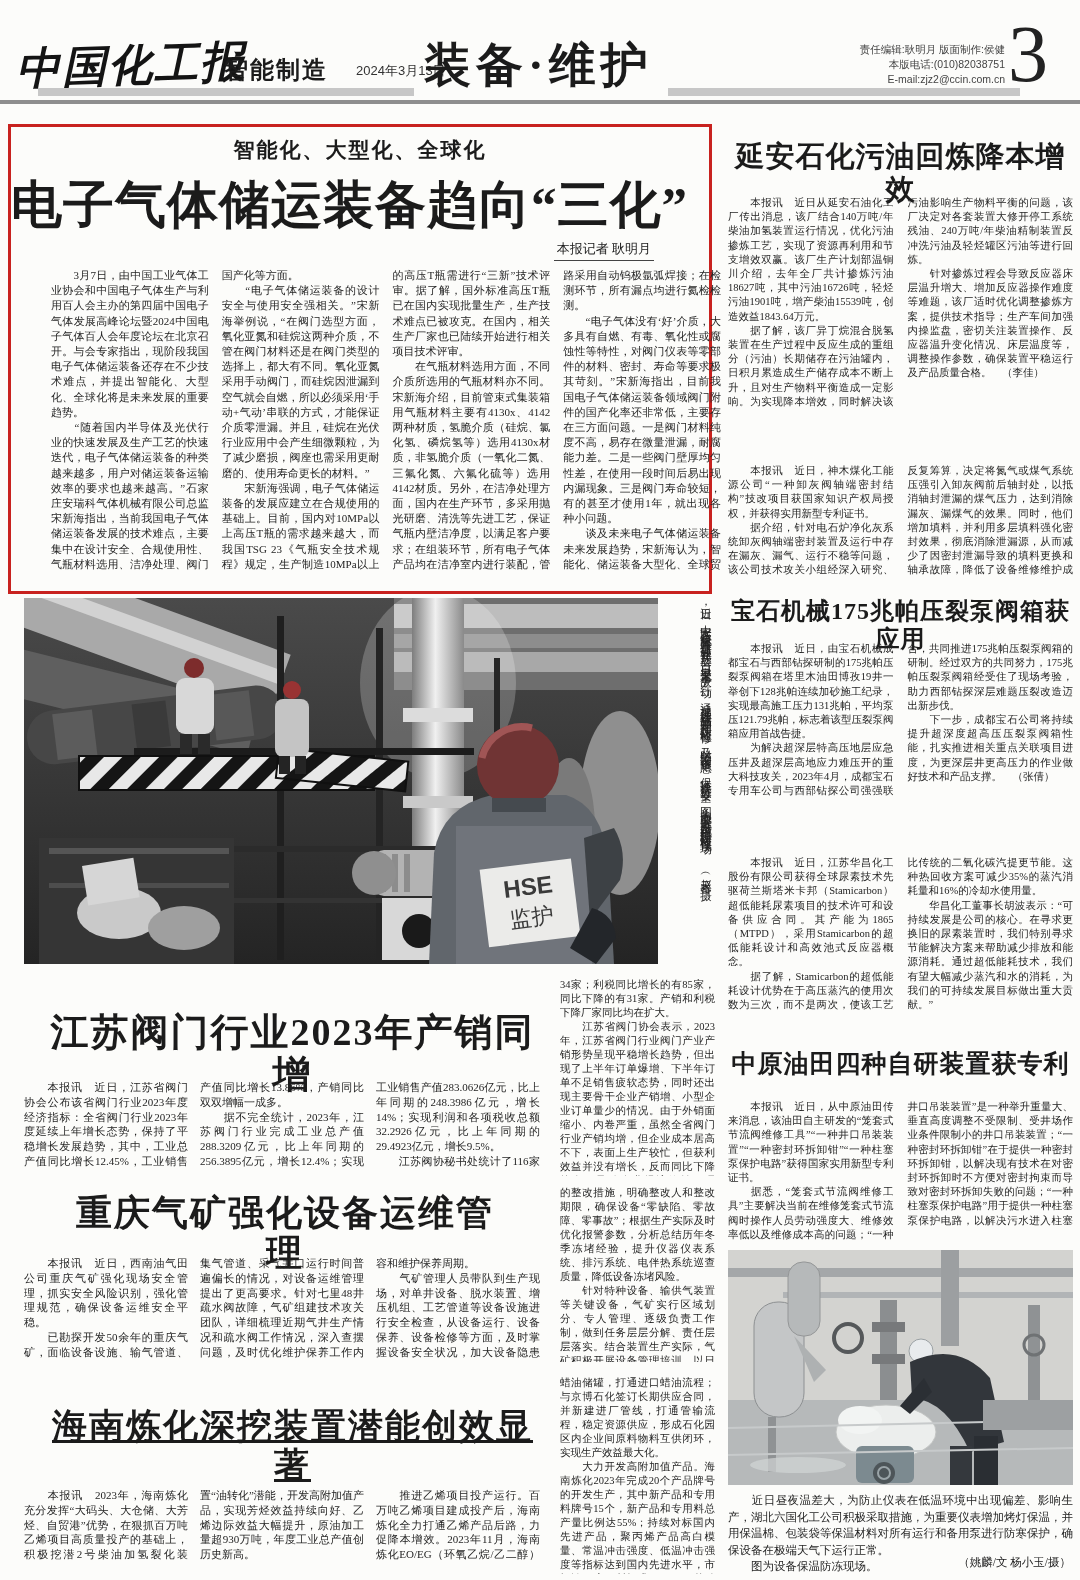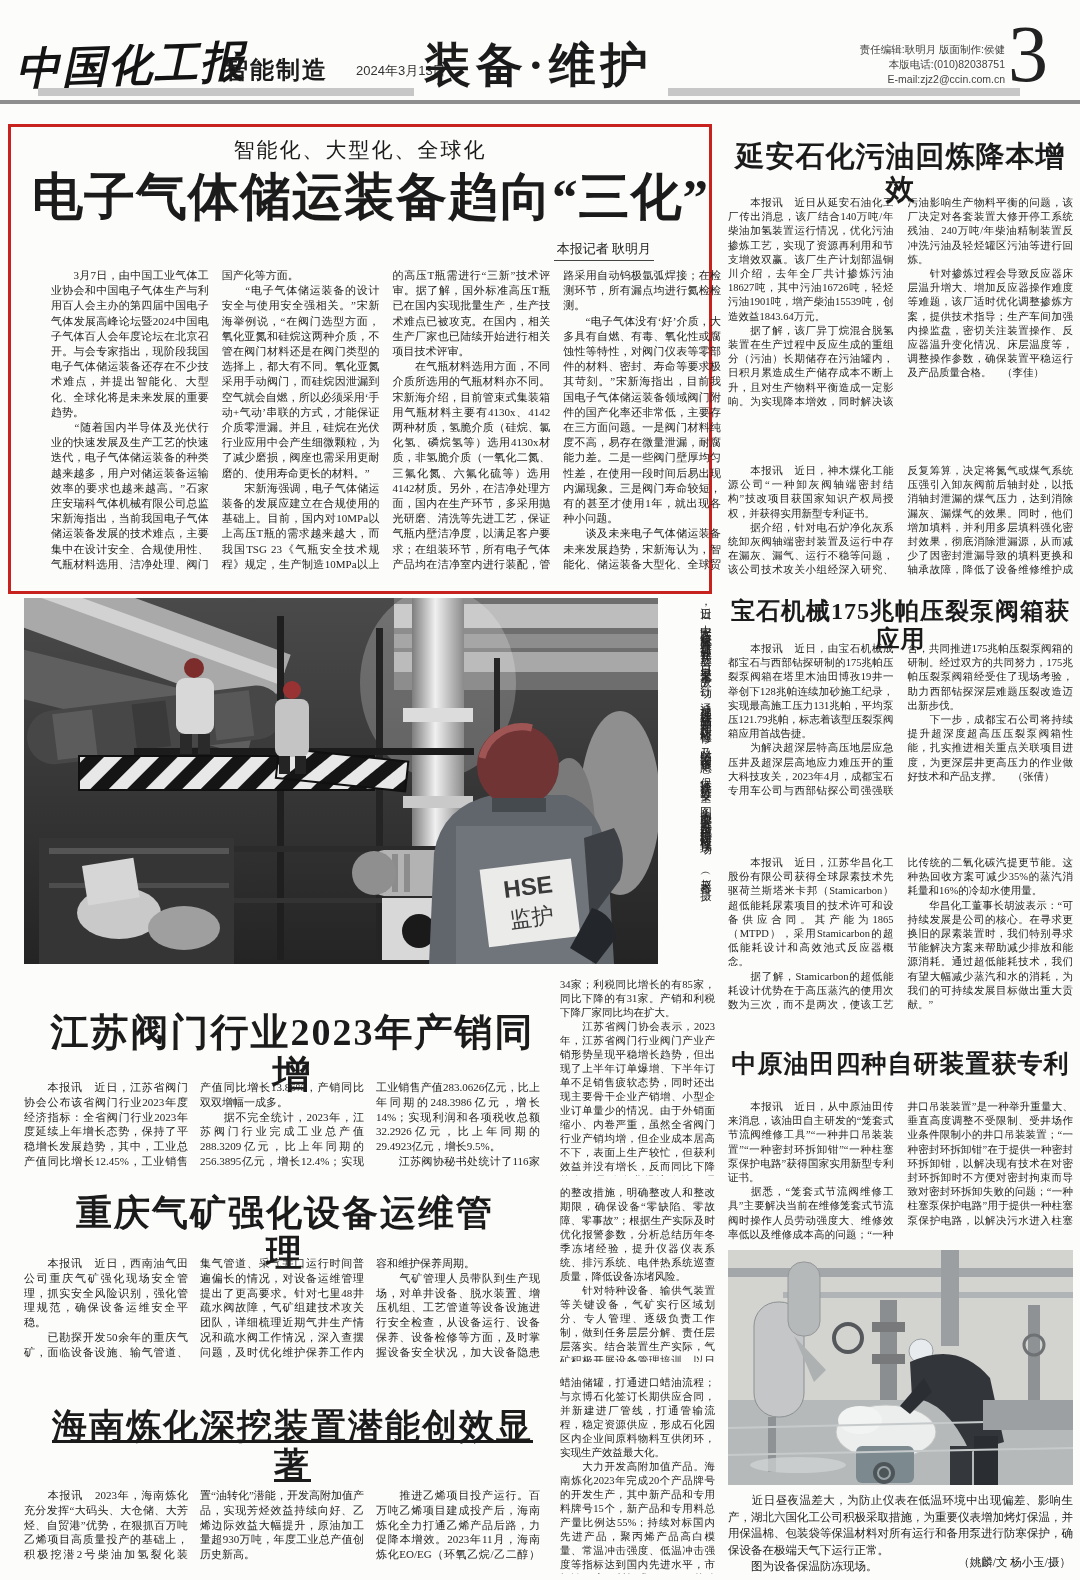--- a/index.html
+++ b/index.html
@@ -17,22 +17,22 @@
               font-weight:900; letter-spacing:5px; }
   .pubinfo  { left:760px; top:42px; width:245px; text-align:right; font-size:10.5px; line-height:15px;
               font-family:"Liberation Sans",sans-serif; color:#444; }
   .pagenum  { left:1008px; top:14px; font-size:80px; font-weight:400; line-height:1; color:#222; }
   .bar { background:#c7c7c7; height:8px; }
   .rule-full { left:0; top:100px; width:1080px; height:4px; background:#8e8e8e; }
 
   
   .lead-box { left:8px; top:124px; width:698px; height:464px; border:3px solid #c8221f; background:#fcfcfa; }
   .lead-kicker { position:absolute; left:0; top:9px; width:100%; text-align:center; font-size:21px;
-              font-weight:400; font-family:"Liberation Sans","DejaVu Sans",sans-serif; letter-spacing:2px; }
-  .lead-headline { position:absolute; left:0; top:36px; width:100%; text-align:right;
+              font-weight:700; font-family:"Liberation Sans","DejaVu Sans",sans-serif; letter-spacing:2px; }
+  .lead-headline { position:absolute; left:0; top:44px; width:100%; text-align:left;
               font-size:51px; font-weight:900; letter-spacing:1px; }
   .lead-byline { position:absolute; right:55px; top:113px; font-size:13px; border-bottom:1px solid #444;
               padding:0 3px 2px; }
   .lead-body { position:absolute; left:14px; top:141px; width:670px; height:312px;
               column-count:4; column-gap:13px; column-fill:auto; }
   .flowtext { white-space:pre-line; text-align:justify; overflow:hidden; color:#242424; }
   .lead-body { font-size:11px; line-height:15.2px;margin-left:26px; }
 
   
   .photo { background:#777; }

